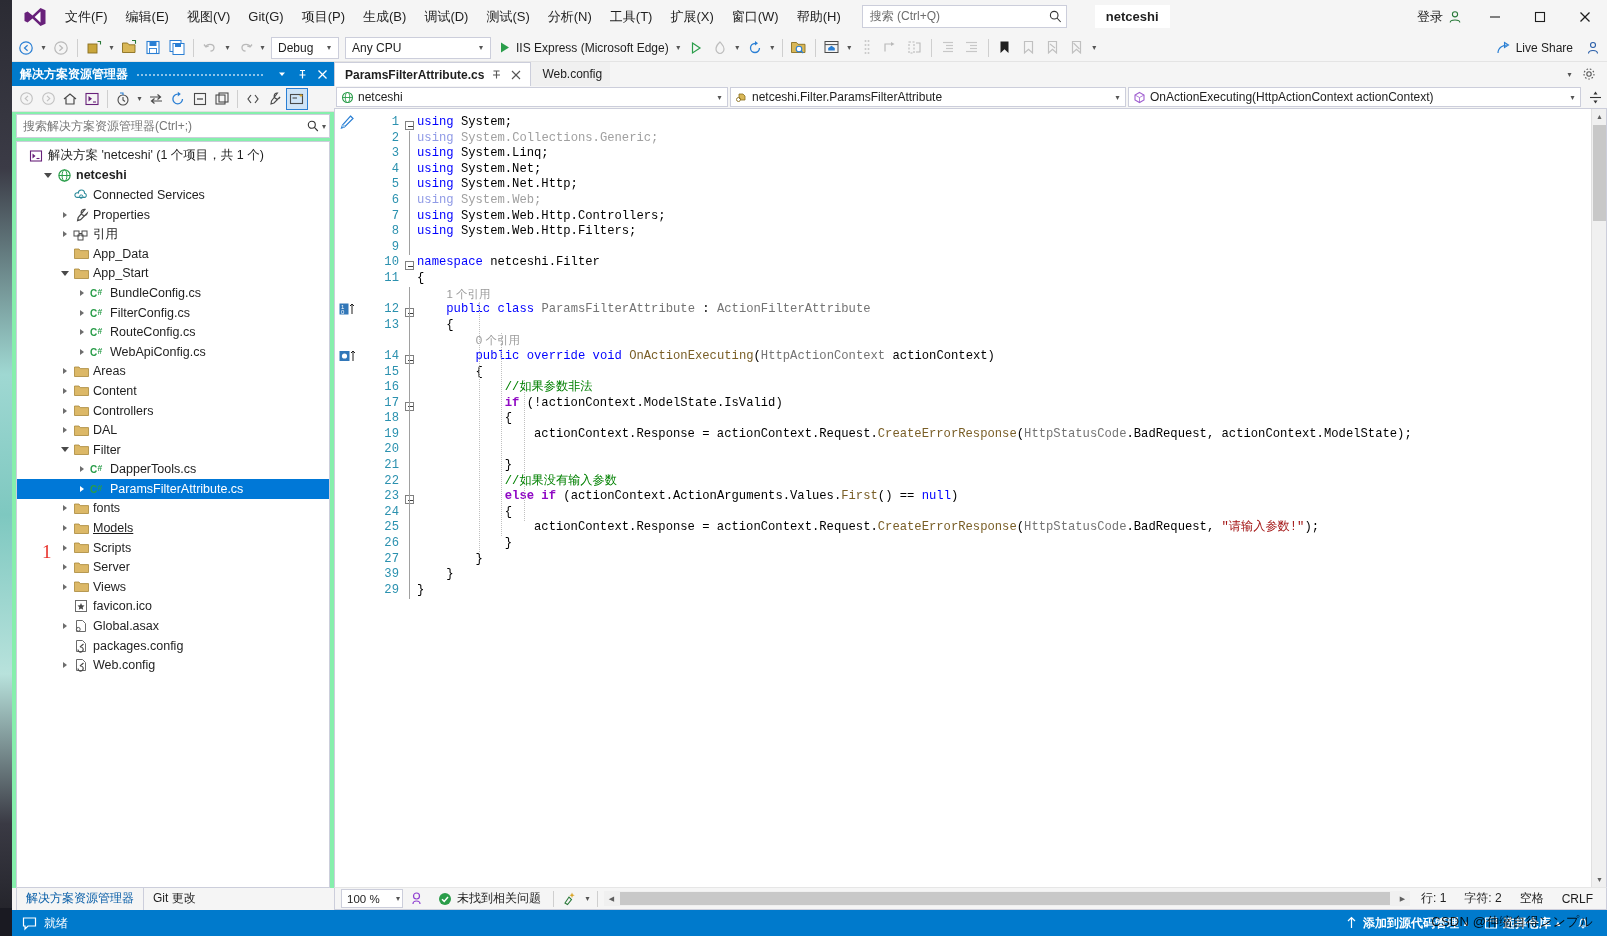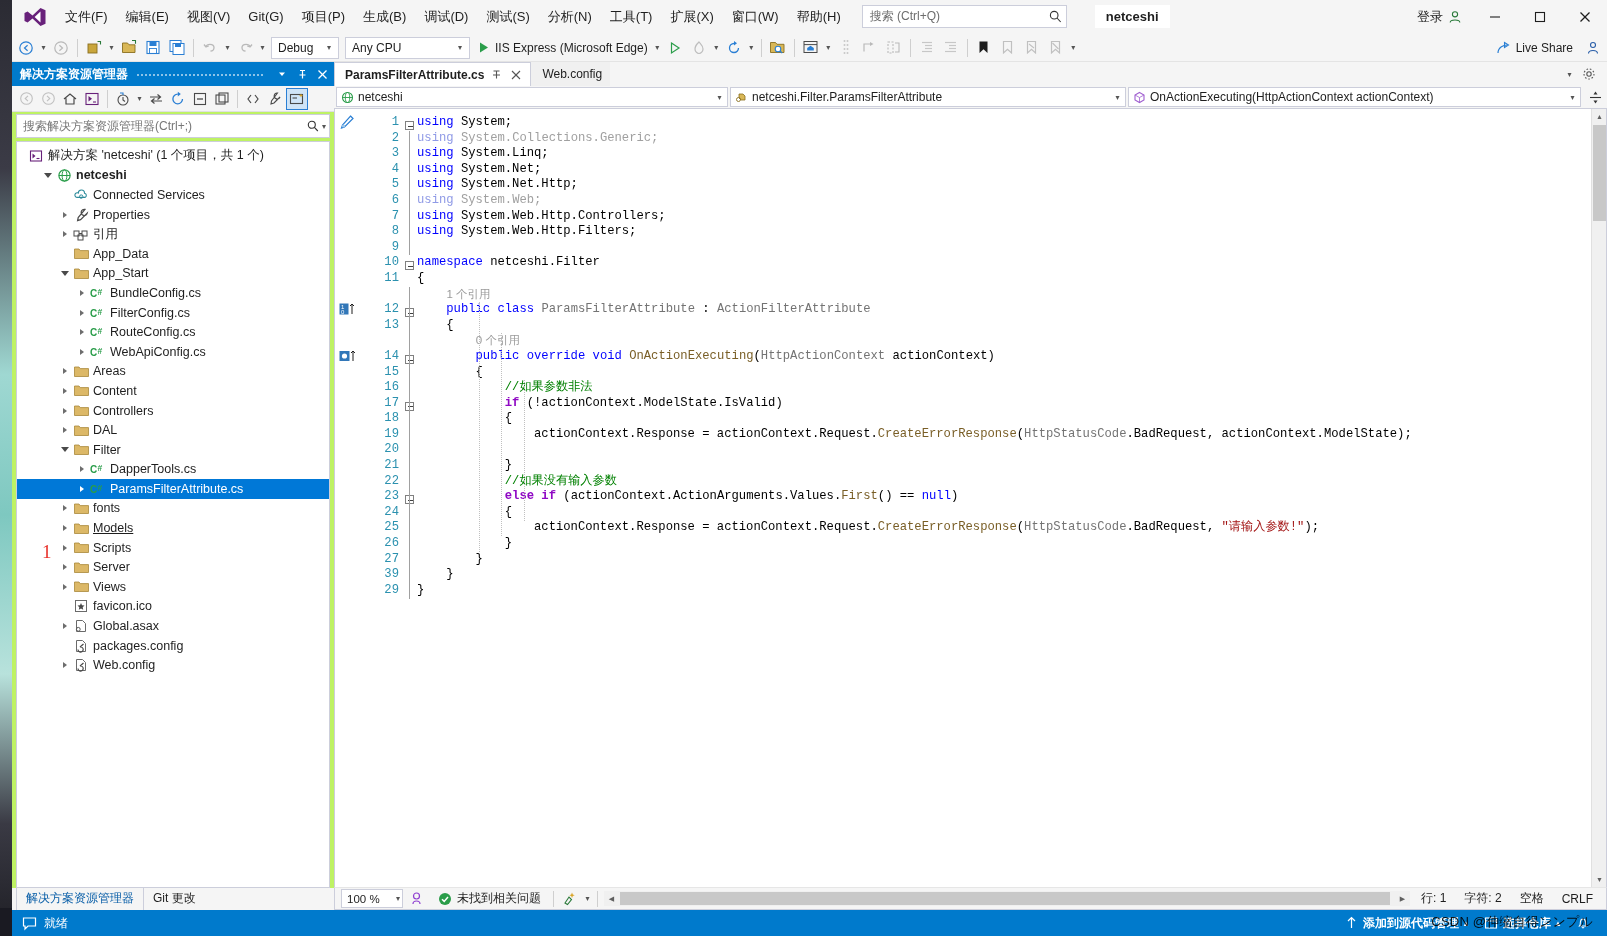--- a/index.html
+++ b/index.html
@@ -110,21 +110,21 @@
   
   .bodyrow {
     position: relative; z-index: 3;
     flex: 1; display: flex; margin-left: 12px; min-height: 0;
     background: #f5f5f5;
   }
 
   
   .solexp {
     width: 322px; display: flex; flex-direction: column; min-height: 0;
-    background: #bef264;
+    background: #86efac;
   }
   .se-header {
     height: 24px; background: #007acc; color: #ffffff;
     display: flex; align-items: center; padding: 0 2px 0 8px;
     font-size: 12px; font-weight: bold;
   }
   .se-header .se-title { white-space: nowrap; }
   .se-dots { flex: 1; margin: 0 8px; height: 100%;
     background-image: radial-gradient(circle, rgba(255,255,255,.55) 1px, transparent 1px);
     background-size: 4px 4px; background-position: 0 11px; background-repeat: repeat-x; }
@@ -420,21 +420,21 @@
         <path d="M13,8 C13,4.5 5,4.2 5,8.5 C5,11 7,12 8.5,12" fill="none" stroke="#b9b9b9" stroke-width="1.3"></path>
         <path d="M13,8 L15,5.5 M13,8 L10.3,6.8" stroke="#b9b9b9" fill="none" stroke-width="1.3"></path>
       </svg>
     </div>
     <div class="tb-arrow">▾</div>
 
     <div class="combo" style="width:68px">
       <span class="cb-text">Debug</span>
       <span class="cb-arrow">▾</span>
     </div>
-    <div class="combo" style="width:125px">
+    <div class="combo" style="width:146px">
       <span class="cb-text">Any CPU</span>
       <span class="cb-arrow">▾</span>
     </div>
 
     <div class="run-btn">
       <span>
         <svg width="13" height="13" viewBox="0 0 13 13">
             <path d="M3,1.5 L11,6.5 L3,11.5 Z" fill="#2a9d4a"></path>
           </svg>
       </span>

